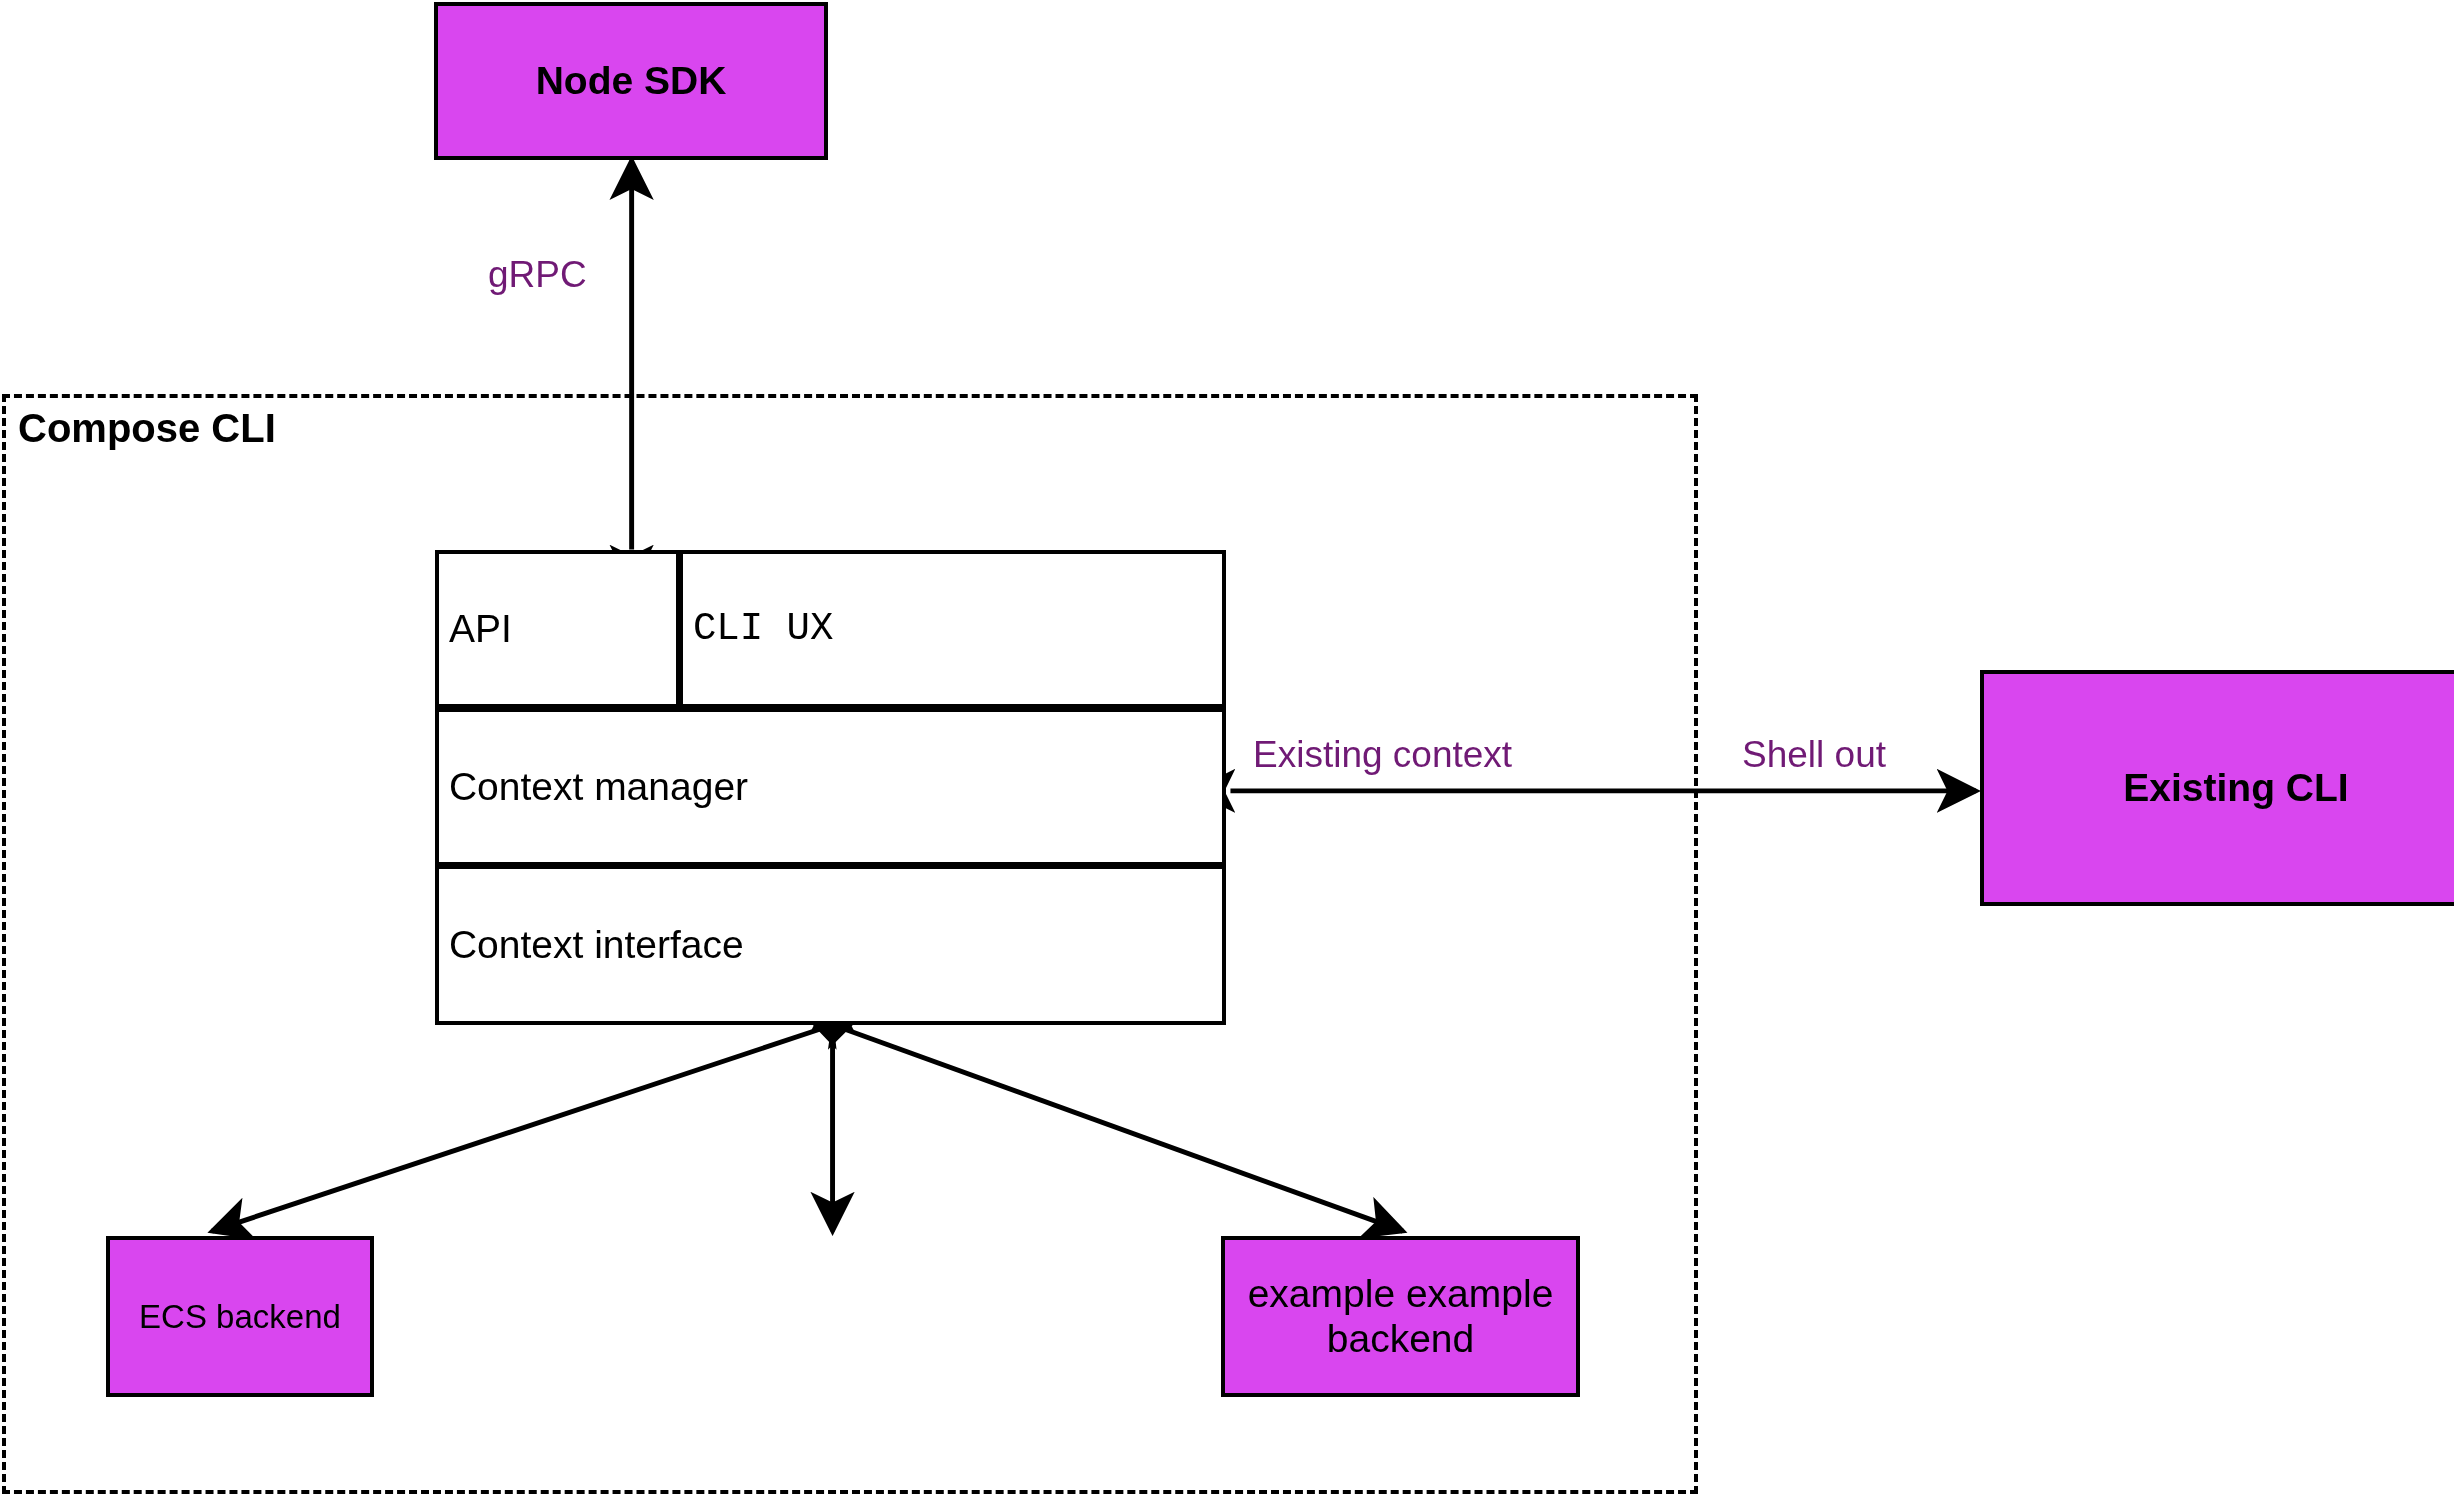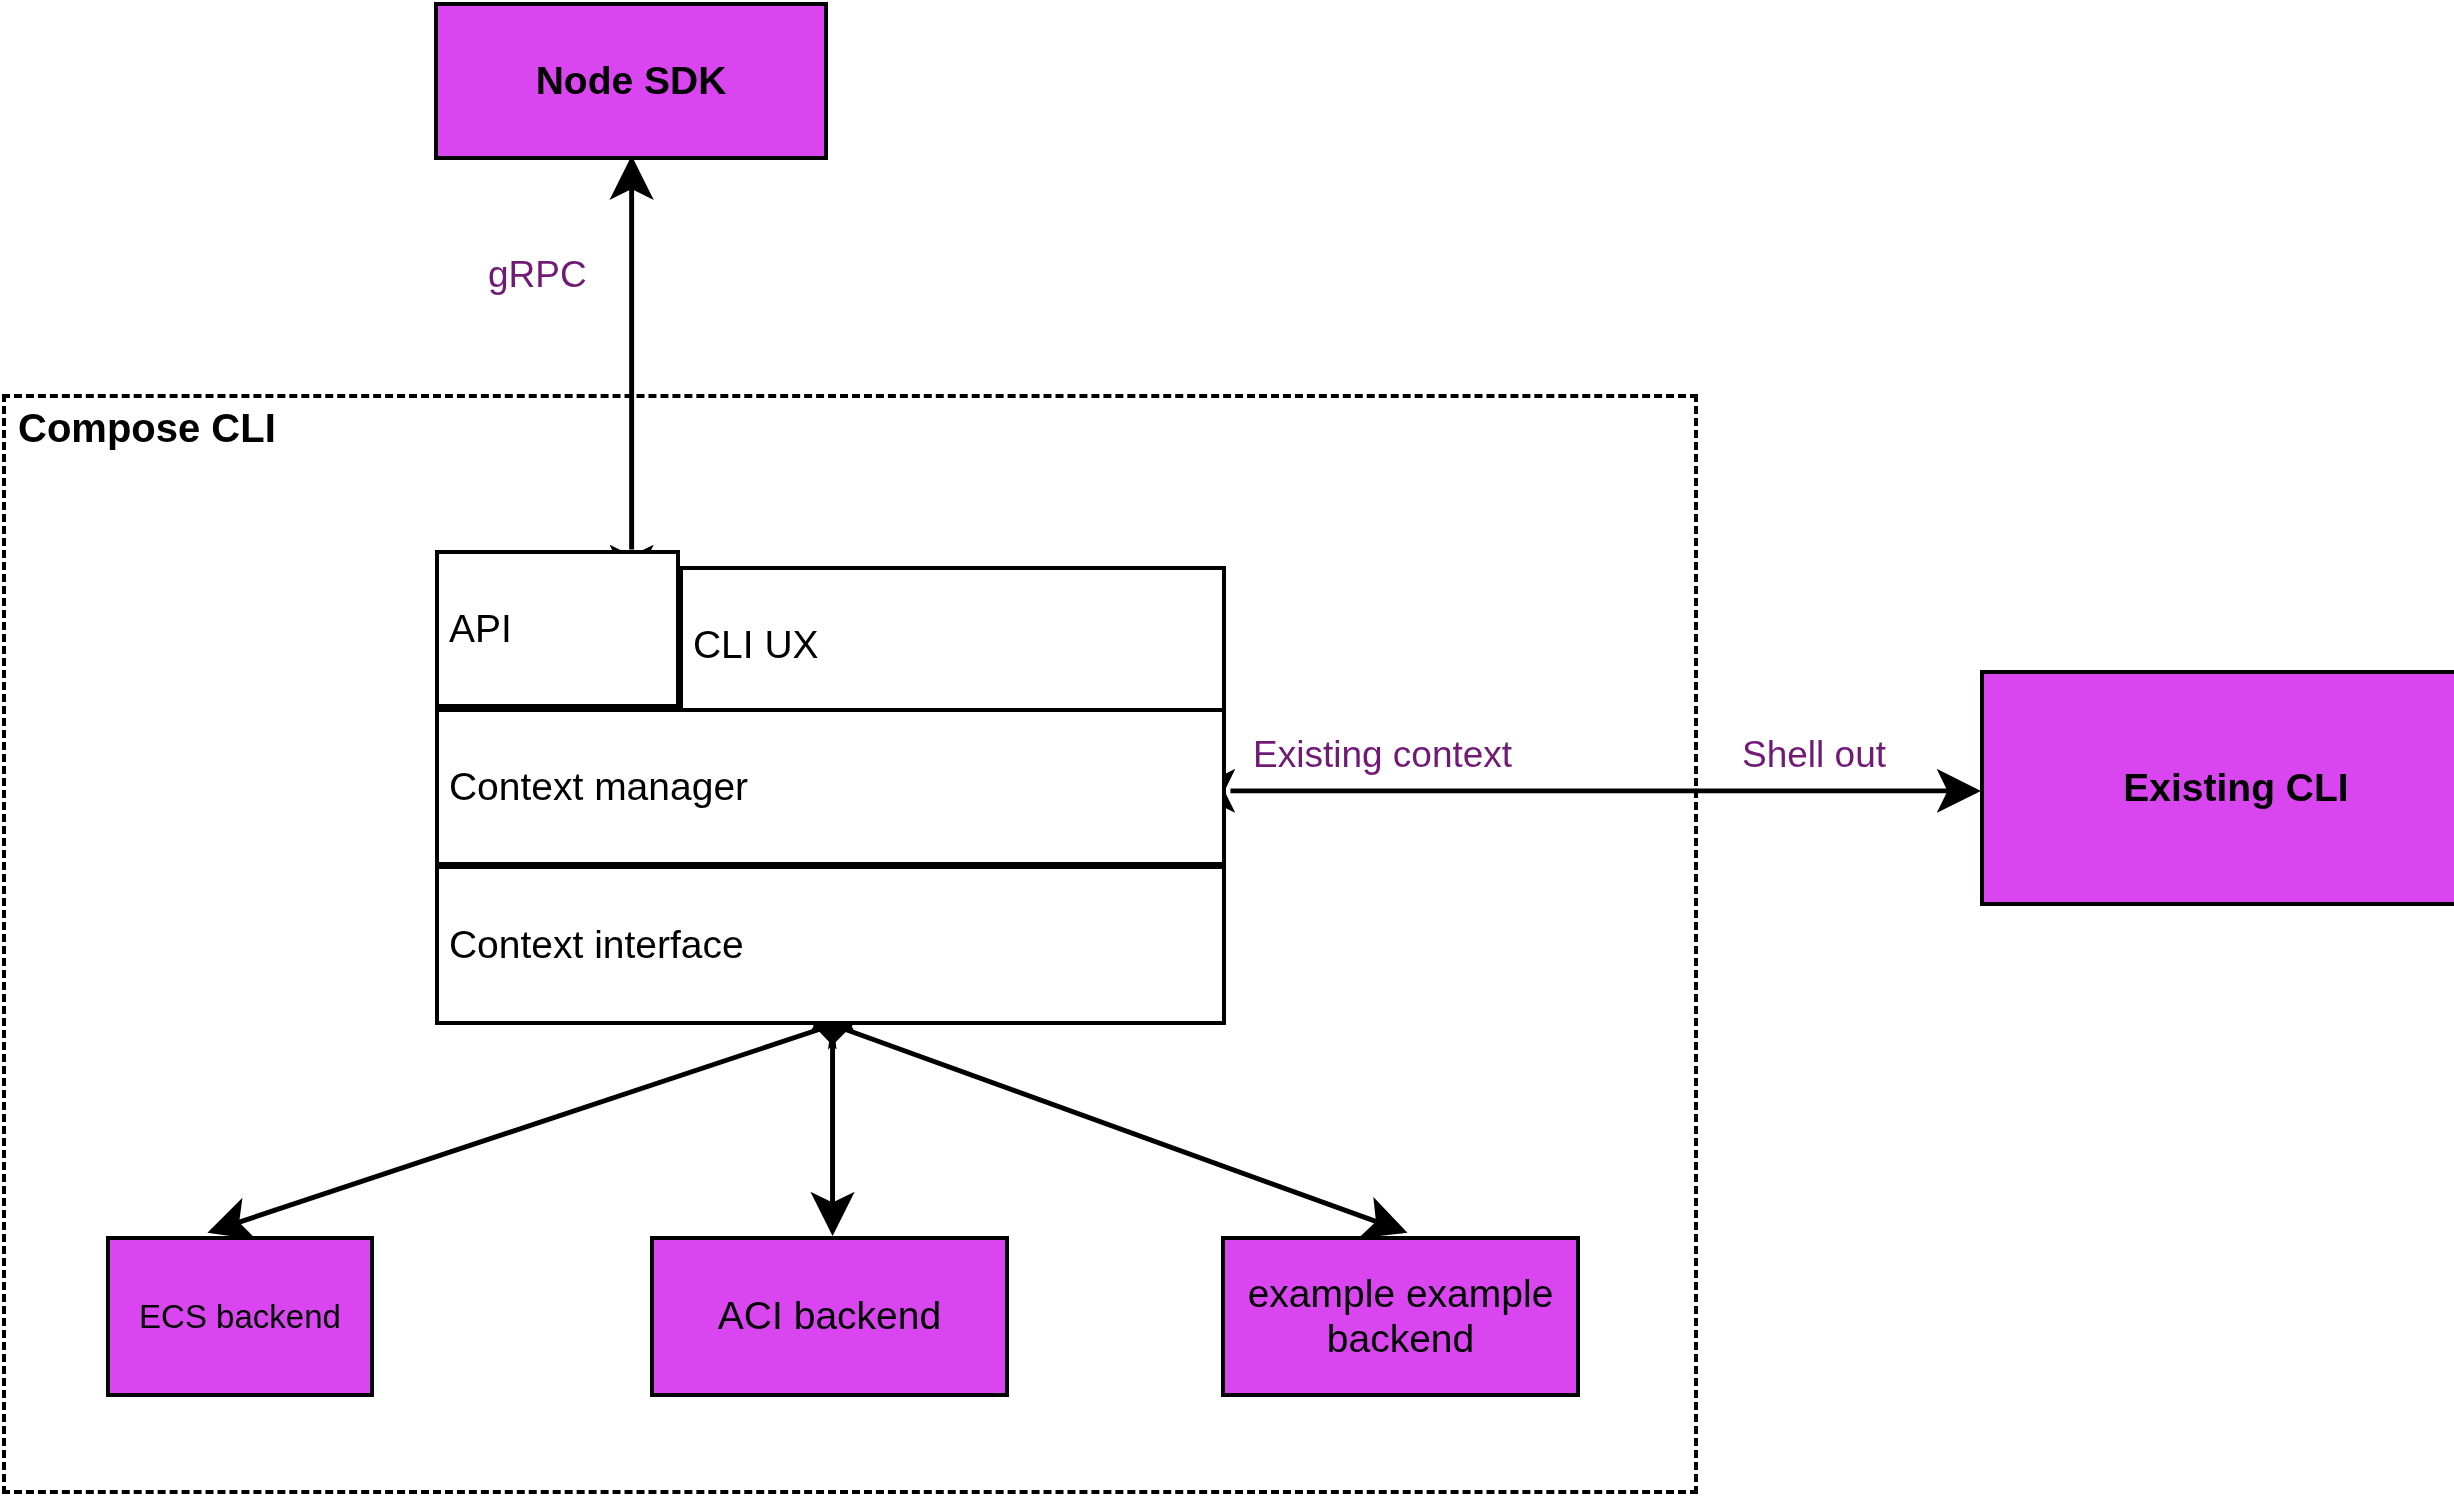--- a/index.html
+++ b/index.html
@@ -80,22 +80,22 @@
     align-items: center;
     justify-content: flex-start;
     font-size: 39px;
     color: #000000;
   }
   #row-api {
     left: 0; top: 0;
     width: 245px; height: 158px;
   }
   #row-cliux {
-    left: 244px; top: 16px;
-    width: 547px; height: 158px;
+    left: 244px; top: 0;
+    width: 547px; height: 158px; font-family: Liberation Mono, monospace;
   }
   #row-context {
     left: 0; top: 158px;
     width: 791px; height: 158px;
   }
   #row-backend {
     left: 0; top: 315px;
     width: 791px; height: 160px;
   }
 
@@ -183,23 +183,20 @@
     </div>
   </div>
 
   <div id="existing-cli" class="node">
     <span class="node-label bold">Existing CLI</span>
   </div>
 
   <div id="ecs-backend" class="node">
     <span class="node-label">ECS backend</span>
   </div>
-  <div id="aci-backend" class="node">
-    <span class="node-label">ACI backend</span>
-  </div>
   <div id="example-backend" class="node">
     <span class="node-label">
       <span>example example</span><br>
       <span>backend</span>
     </span>
   </div>
 
   <div id="label-grpc" class="edge-label">gRPC</div>
   <div id="label-existing-context" class="edge-label">Existing context</div>
   <div id="label-shell-out" class="edge-label">Shell out</div>

